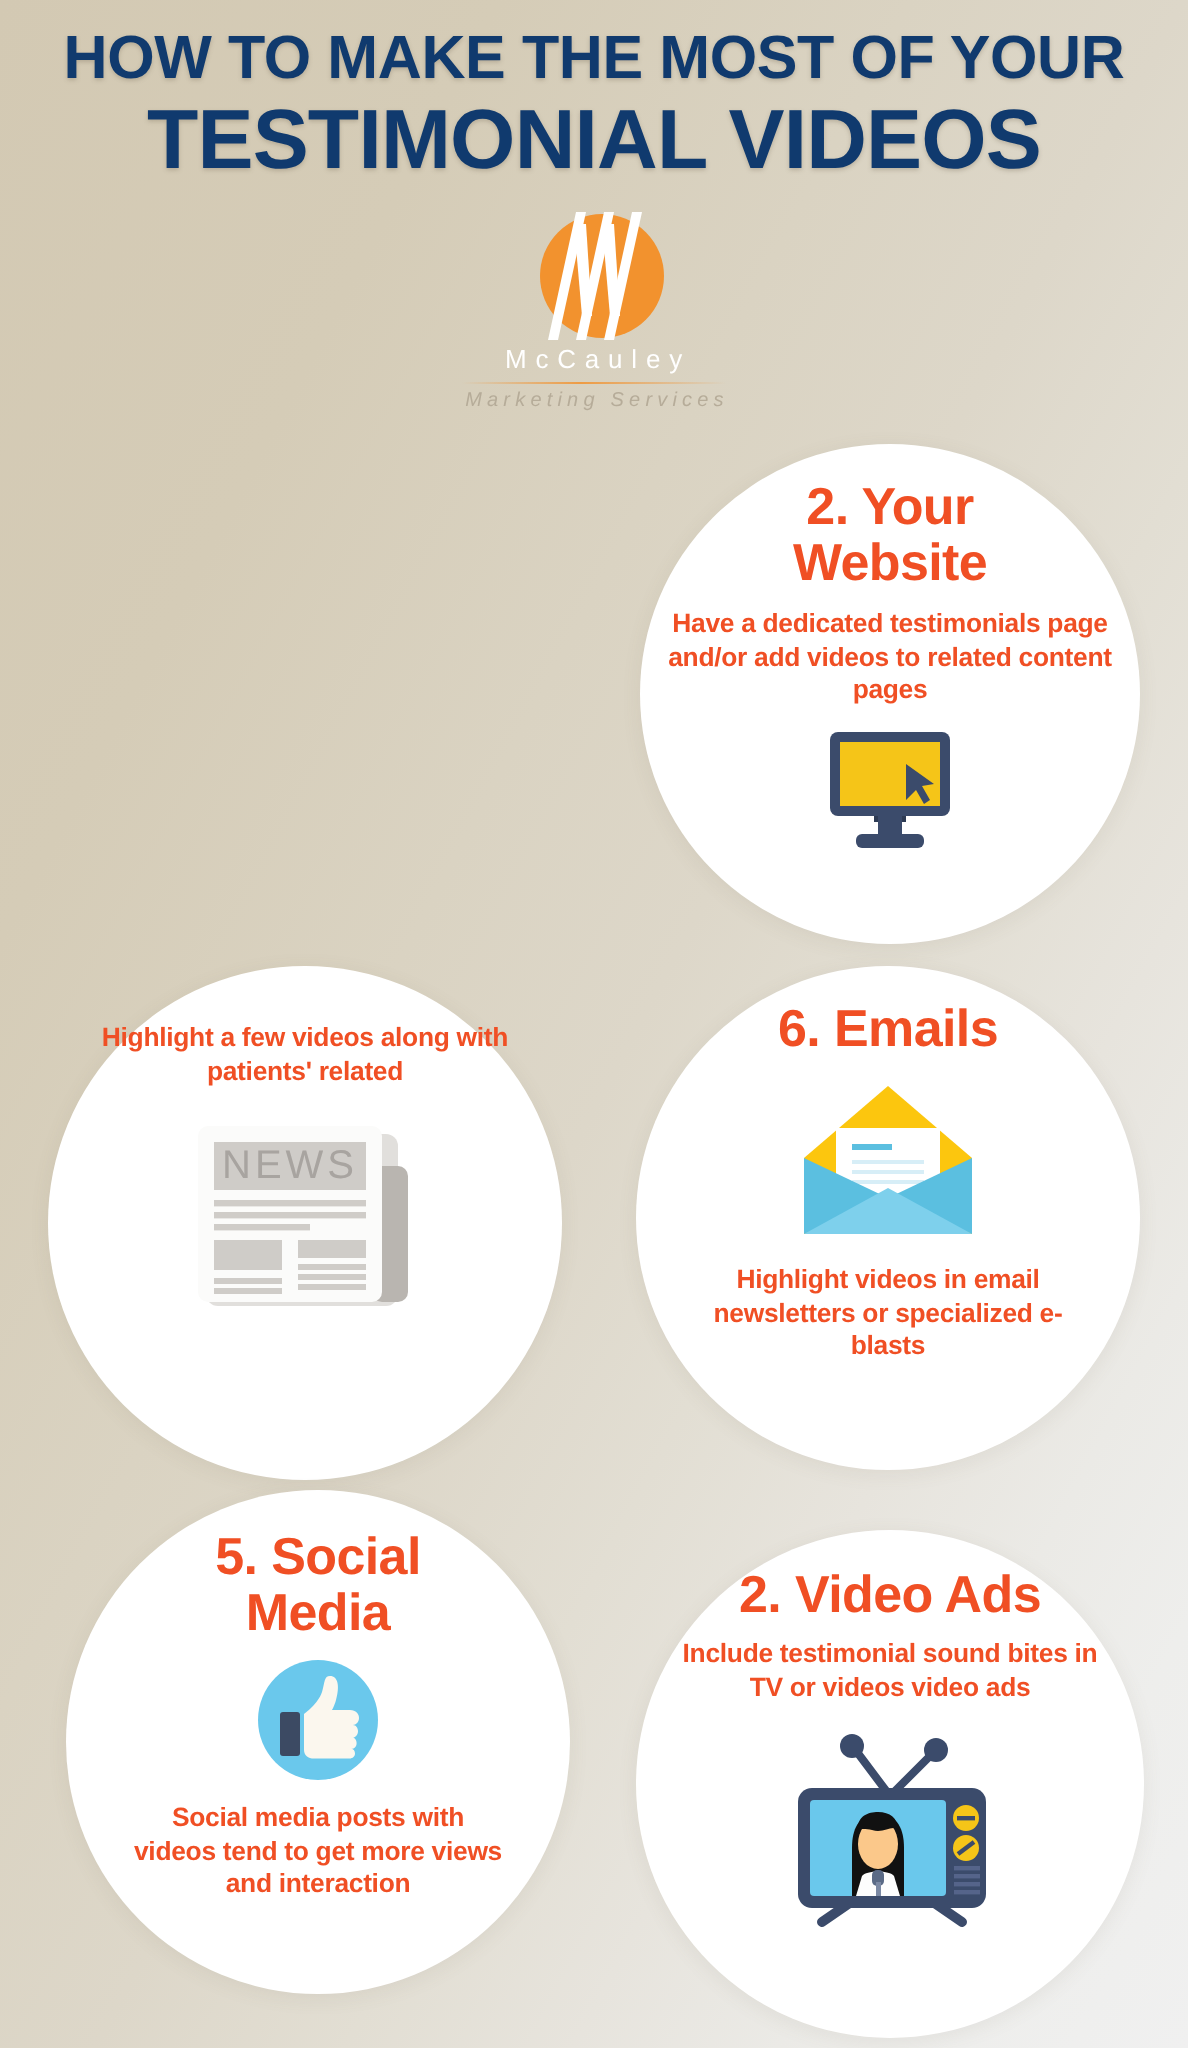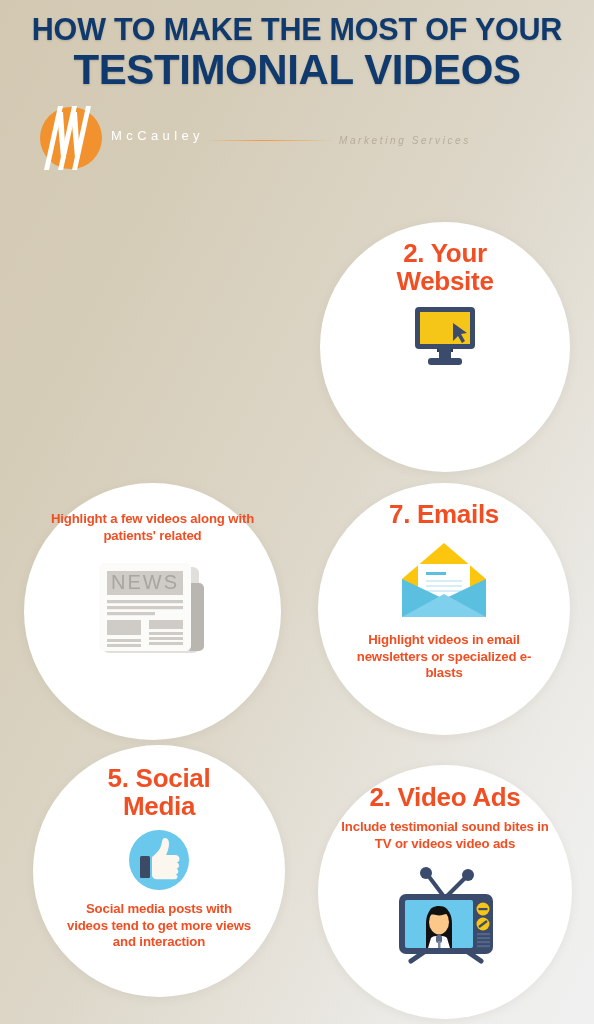--- a/index.html
+++ b/index.html
@@ -34,21 +34,21 @@
     letter-spacing:-0.2px; line-height:1.0;
     text-shadow:0 1px 2px rgba(120,110,90,0.35);
   }
   .title-line2{
     font-size:42px; font-weight:bold; color:#103a6e;
     letter-spacing:-0.4px; line-height:1.05; margin-top:3px;
     text-shadow:0 1px 2px rgba(120,110,90,0.35);
   }
 
   
-  .logo-wrap{ margin-top:8px; display:flex; align-items:center;margin-left:27px; }
+  .logo-wrap{ margin-top:8px; display:flex; flex-direction:column; align-items:center; }
   .logo-mark{ position:relative; width:80px; height:78px; }
   .logo-circle{
     position:absolute; left:13px; top:7px;
     width:62px; height:62px; border-radius:50%;
     background:#f2922e;
   }
   .logo-m{ position:absolute; left:0; top:0; }
   .logo-name{
     font-size:13px; color:#ffffff; letter-spacing:4.4px;
     font-weight:400; margin-top:-6px; text-indent:4px;
@@ -121,20 +121,21 @@
       </svg>
     </div>
     <div class="logo-name">McCauley</div>
     <div class="logo-rule"></div>
     <div class="logo-tag">Marketing Services</div>
   </div>
 
 
   <div class="circle" id="circle-2">
     <div class="c-title" style="width:160px;">2. Your Website</div>
+    <div class="c-desc" style="margin-top:9px; width:222px;">Have a dedicated testimonials page and/or add videos to related content pages</div>
     <div class="c-icon" style="margin-top:10px;">
       <svg width="78" height="63" viewBox="0 0 78 63">
         <rect x="9" y="2" width="60" height="42" rx="4" ry="4" fill="#3b4b6b"></rect>
         <rect x="14" y="7" width="50" height="32" fill="#f5c518"></rect>
         <polygon points="47,18 47,36 52,31 56,38 59,36 55,29 61,28" fill="#3b4b6b"></polygon>
         <rect x="31" y="44" width="16" height="3" fill="#2e3b54"></rect>
         <rect x="33" y="44" width="12" height="9" fill="#3b4b6b"></rect>
         <rect x="22" y="53" width="34" height="7" rx="3" ry="3" fill="#3b4b6b"></rect>
       </svg>
     </div>
@@ -157,21 +158,21 @@
         <rect x="58" y="77" width="34" height="3" fill="#cfccc8"></rect>
         <rect x="58" y="82" width="34" height="3" fill="#cfccc8"></rect>
         <rect x="16" y="84" width="34" height="3" fill="#cfccc8"></rect>
         <rect x="16" y="89" width="34" height="3" fill="#cfccc8"></rect>
         <rect x="58" y="87" width="34" height="3" fill="#cfccc8"></rect>
       </svg>
     </div>
   </div>
 
   <div class="circle" id="circle-4">
-    <div class="c-title">7. Emails</div>
+    <div class="c-title">6. Emails</div>
     <div class="c-icon" style="margin-top:11px;">
       <svg width="88" height="80" viewBox="0 0 88 80">
         <polygon points="44,4 86,40 86,78 2,78 2,40" fill="#fcc60e"></polygon>
         <rect x="18" y="25" width="52" height="38" fill="#ffffff"></rect>
         <rect x="26" y="33" width="20" height="3" fill="#5bbfe0"></rect>
         <rect x="26" y="41" width="36" height="2" fill="#d7eef7"></rect>
         <rect x="26" y="46" width="36" height="2" fill="#d7eef7"></rect>
         <rect x="26" y="51" width="36" height="2" fill="#d7eef7"></rect>
         <polygon points="2,40 2,78 44,60" fill="#5bbfe0"></polygon>
         <polygon points="86,40 86,78 44,60" fill="#5bbfe0"></polygon>

